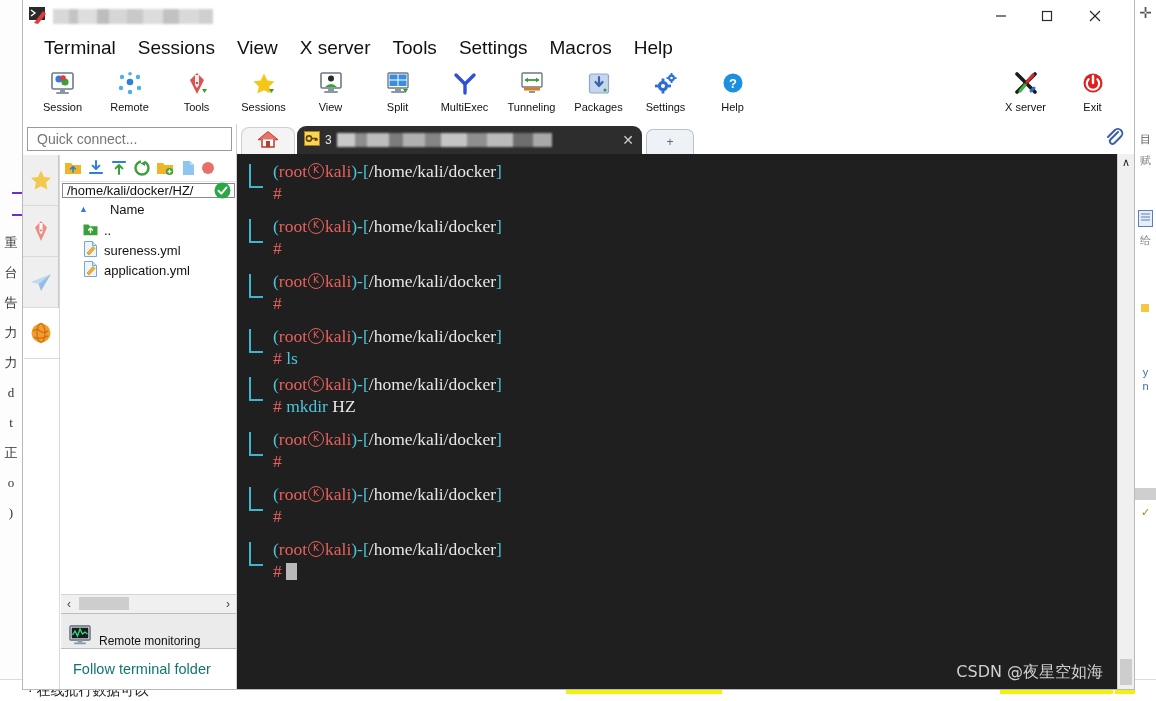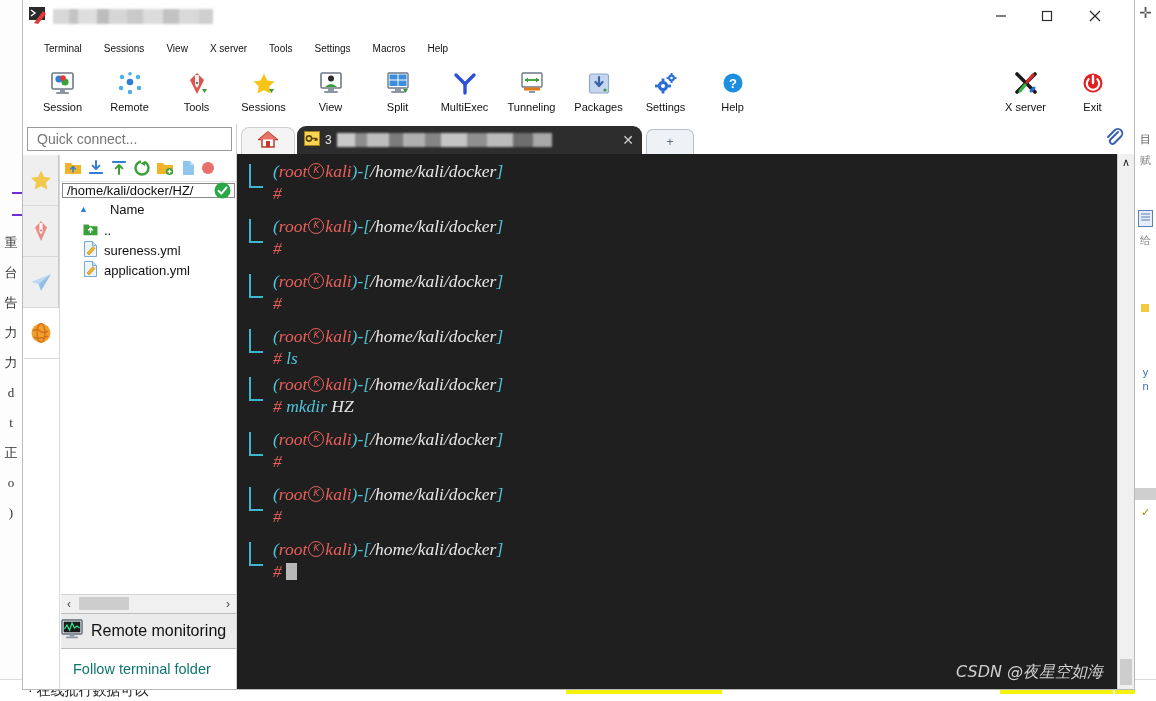--- a/index.html
+++ b/index.html
@@ -59,21 +59,21 @@
     display:flex;align-items:center;justify-content:center;
     font-size:15px;color:#2b2b2b;cursor:default;
   }
   #wb-min{right:110px;}
   #wb-max{right:64px;}
   #wb-close{right:16px;}
   .wbtn svg{display:block;}
   
   #menubar{height:28px;display:flex;align-items:center;padding-left:10px;gap:0;background:#fff;}
   .menu-item{
-    font-size:10px;color:#111;padding:3px 11px;cursor:default;white-space:nowrap;
+    font-size:19px;color:#111;padding:3px 11px;cursor:default;white-space:nowrap;
   }
   
   #toolbar{
     height:62px;background:#fff;border-bottom:1px solid #ddd;
     display:flex;align-items:flex-start;padding:4px 0 0 6px;position:relative;
   }
   .tb-item{
     width:67px;display:flex;flex-direction:column;align-items:center;gap:2px;
     cursor:default;padding-top:3px;
   }
@@ -130,22 +130,22 @@
     font-size:13px;color:#111;cursor:default;
   }
   #hscroll{
     height:18px;background:#f0f0f0;border-top:1px solid #d4d4d4;
     display:flex;align-items:center;justify-content:space-between;position:relative;
   }
   #hscroll .arrow{width:16px;text-align:center;font-size:12px;color:#444;cursor:default;}
   #hthumb{position:absolute;left:18px;top:2px;width:50px;height:13px;background:#cdcdcd;}
   #remote-mon{
     height:34px;border-top:1px solid #bdbdbd;border-bottom:1px solid #bdbdbd;
-    background:#ebebeb;display:flex;align-items:center;gap:8px;
-    font-size:16px;color:#111;cursor:default;
+    background:#ebebeb;display:flex;align-items:flex-end;gap:8px;padding-left:8px;
+    font-size:12px;color:#111;cursor:default;
   }
   #follow-folder{
     height:40px;display:flex;align-items:center;padding-left:12px;
     font-size:14.5px;color:#0f766e;background:#fff;cursor:default;
   }
   
   #rightside{flex:1;display:flex;flex-direction:column;min-width:0;position:relative;background:#fff;}
   #tabbar{
     height:30px;background:#ffffff;display:flex;align-items:flex-end;position:relative;
   }
@@ -172,21 +172,21 @@
     width:46px;height:24px;background:#eef2f7;border:1px solid #b7c2cd;border-bottom:none;
     border-radius:7px 7px 0 0;display:flex;align-items:center;justify-content:center;
     margin-left:4px;color:#5c6a78;font-size:12px;cursor:default;
   }
   #clip-icon{position:absolute;right:10px;top:3px;cursor:default;}
   
   #termwrap{flex:1;display:flex;min-height:0;}
   #terminal{
     flex:1;background:#1f1f1f;overflow:hidden;position:relative;
     font-family:"Liberation Serif", serif;
-    font-size:17.5px;line-height:22px;padding:6px 0 0 4px;font-style:italic;
+    font-size:17.5px;line-height:22px;padding:6px 0 0 4px;
   }
   #terminal .blk{margin-bottom:11px;position:relative;padding-left:6px;}
   .pl1{white-space:pre;}
   .pl2{white-space:pre;}
   .c-cy{color:#4fc3d9;}
   .c-rd{color:#e9605c;}
   .c-wt{color:#e8e8e8;}
   .corner2{
     position:absolute;left:8px;top:4px;width:12px;height:22px;
     border-left:2px solid #3fb6cf;border-bottom:2px solid #3fb6cf;

